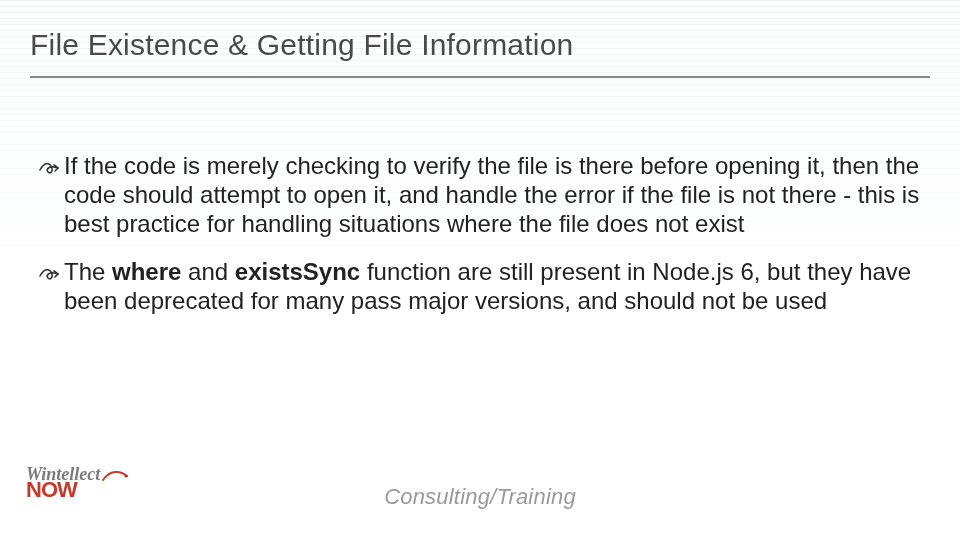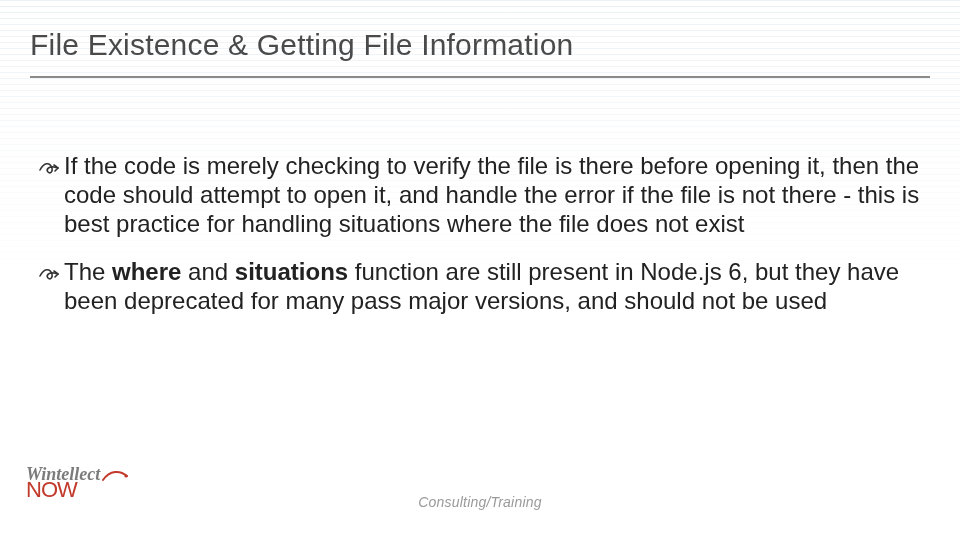--- a/index.html
+++ b/index.html
@@ -82,37 +82,37 @@
     padding: 0 26px 18px 26px;
     z-index: 2;
   }
   .footer-center {
     position: absolute;
     left: 50%; transform: translateX(-50%);
     bottom: 10px;
     color: #9a9a9a;
     font-style: italic;
     font-weight: 500;
-    font-size: 14px;
+    font-size: 22px;
     font-family: "Segoe UI", Arial, sans-serif;
     letter-spacing: 0.2px;
   }
 
   
   .logo-left { display: flex; flex-direction: column; line-height: 0.9; }
   .logo-left .w1 { display:flex; align-items:flex-end; gap:2px;}
   .logo-left .wint {
     font-family: Georgia, "Times New Roman", serif;
     font-style: italic; font-weight: 700;
     font-size: 18px; color: #7b7b7b;
   }
   .logo-left .swoosh { width: 26px; height: 14px; }
   .logo-left .now {
     font-family: Arial, sans-serif;
-    font-weight: 400; font-size: 22px;
+    font-weight: 700; font-size: 22px;
     letter-spacing: -1px;
     color: #c23a2b;
     margin-top: -2px;
   }
 
   
   .logo-right { display:flex; flex-direction:column; align-items:flex-end; line-height:1; }
   .logo-right .row { display:flex; align-items:flex-end; gap:4px; }
   .logo-right .wint2 {
     font-family: Georgia, "Times New Roman", serif;
@@ -147,21 +147,21 @@
       </svg>
       <div class="text">If the code is merely checking to verify the file is there before opening it, then the code should attempt to open it, and handle the error if the file is not there - this is best practice for handling situations where the file does not exist</div>
     </div>
 
     <div class="bullet">
       <svg class="arrow" viewBox="0 0 24 24">
         <path d="M2 14 C 6 6, 12 6, 14 12 C 15 16, 12 18, 10 16 C 8 14, 10 10, 16 11 L20 12" fill="none" stroke="#333" stroke-width="1.6" stroke-linecap="round"></path>
         <path d="M20 12 L16 9 M20 12 L17 15" fill="none" stroke="#333" stroke-width="1.6" stroke-linecap="round"></path>
       </svg>
       <div class="text">
-        <span>The </span><b>where</b><span> and </span><b>situations</b><span> function are still present in Node.js 6, but they have been deprecated for many pass major versions, and should not be used</span>
+        <span>The </span><b>where</b><span> and </span><b>existsSync</b><span> function are still present in Node.js 6, but they have been deprecated for many pass major versions, and should not be used</span>
       </div>
     </div>
 
   </div>
 
   <div class="footer">
     <div class="logo-left">
       <div class="w1">
         <span class="wint">Wintellect</span>
         <svg class="swoosh" viewBox="0 0 26 14">

